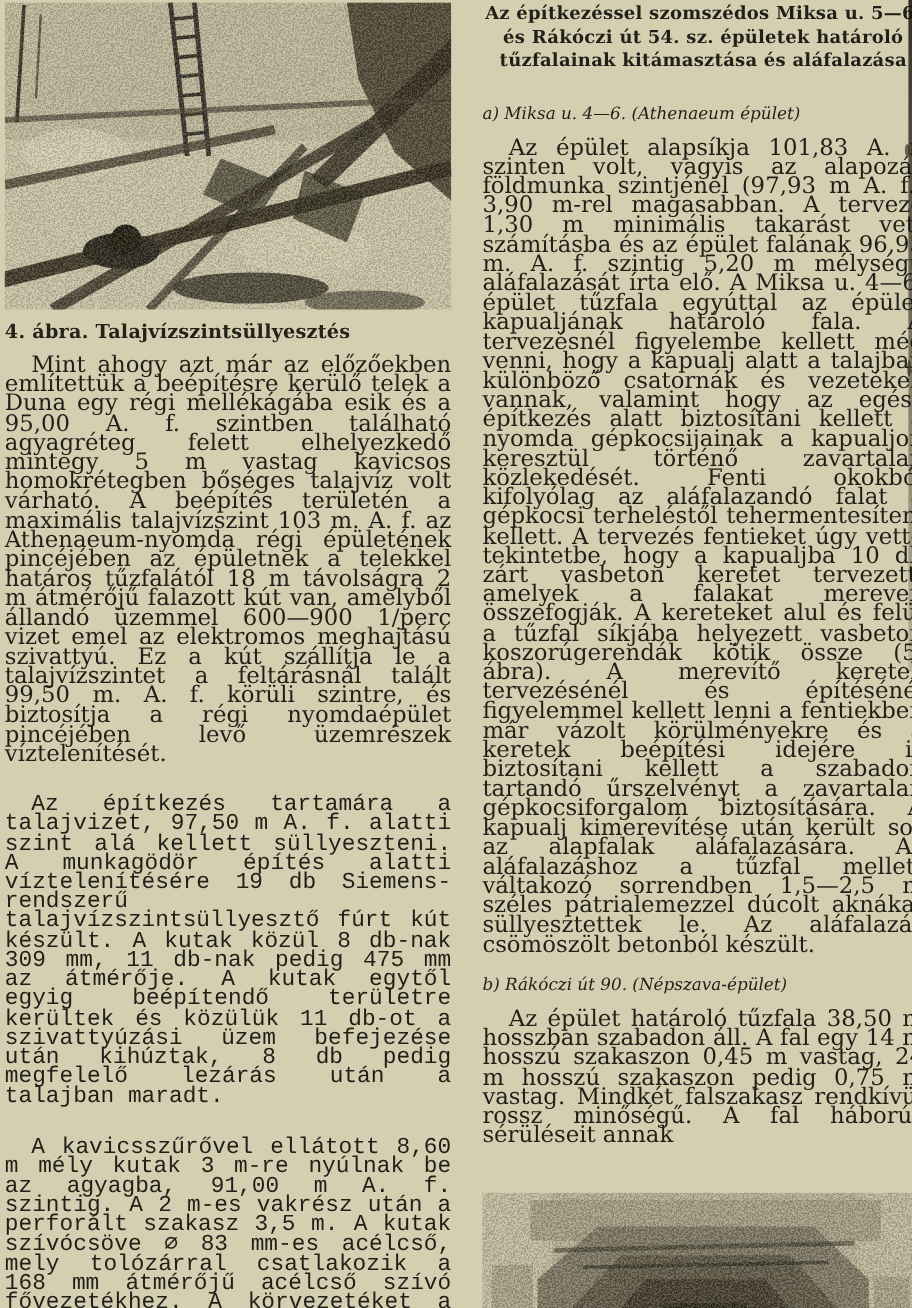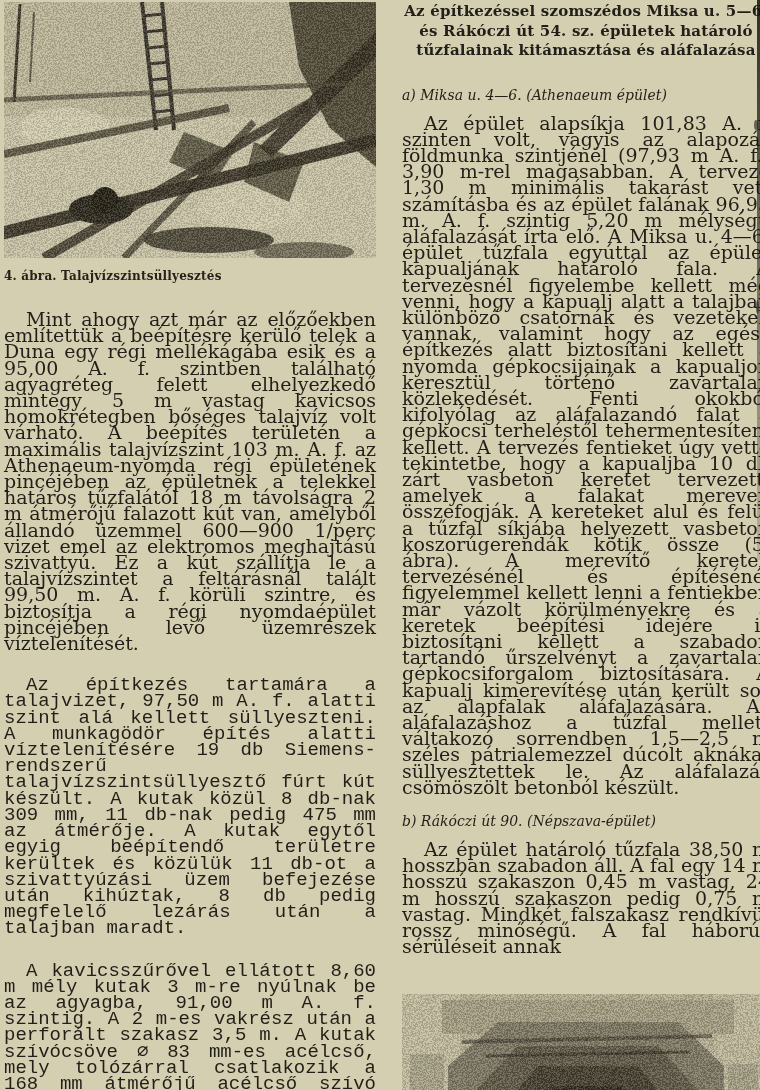--- a/index.html
+++ b/index.html
@@ -23,21 +23,21 @@
     position: absolute;
     left: 402px;
     top: 0;
     width: 368px;
   }
   .figure4-wrap { width: 372px; height: 256px; margin-top: 2px; }
   .figure5-wrap { width: 368px; height: 252px; margin-top: 40px; }
   .fig-caption {
     font-family: "DejaVu Serif", serif;
     font-weight: bold;
-    font-size: 12px;
+    font-size: 16px;
     line-height: 13px;
     letter-spacing: 0.2px;
     margin-top: 12px;
     color: #26221a;
   }
   .left-section-title {
     text-align: center;
     font-weight: bold;
     font-size: 16.5px;
     margin-top: 38px;
@@ -45,21 +45,21 @@
   }
   .body-par {
     font-size: 19px;
     line-height: 16.2px;
     text-align: justify;
     text-indent: 22px;
     margin: 0;
     hyphens: auto;
   }
   .body-par + .body-par { margin-top: 26px; font-family: Liberation Mono, monospace; }
-  .col-left .first-par { margin-top: 28px; }
+  .col-left .first-par { margin-top: 13px; }
   .article-title {
     font-weight: bold;
     font-size: 15px;
     line-height: 19.5px;
     text-align: center;
     margin-top: 2px;
     padding: 0 2px;
     letter-spacing: 0.2px;
   }
   .sub-heading {

